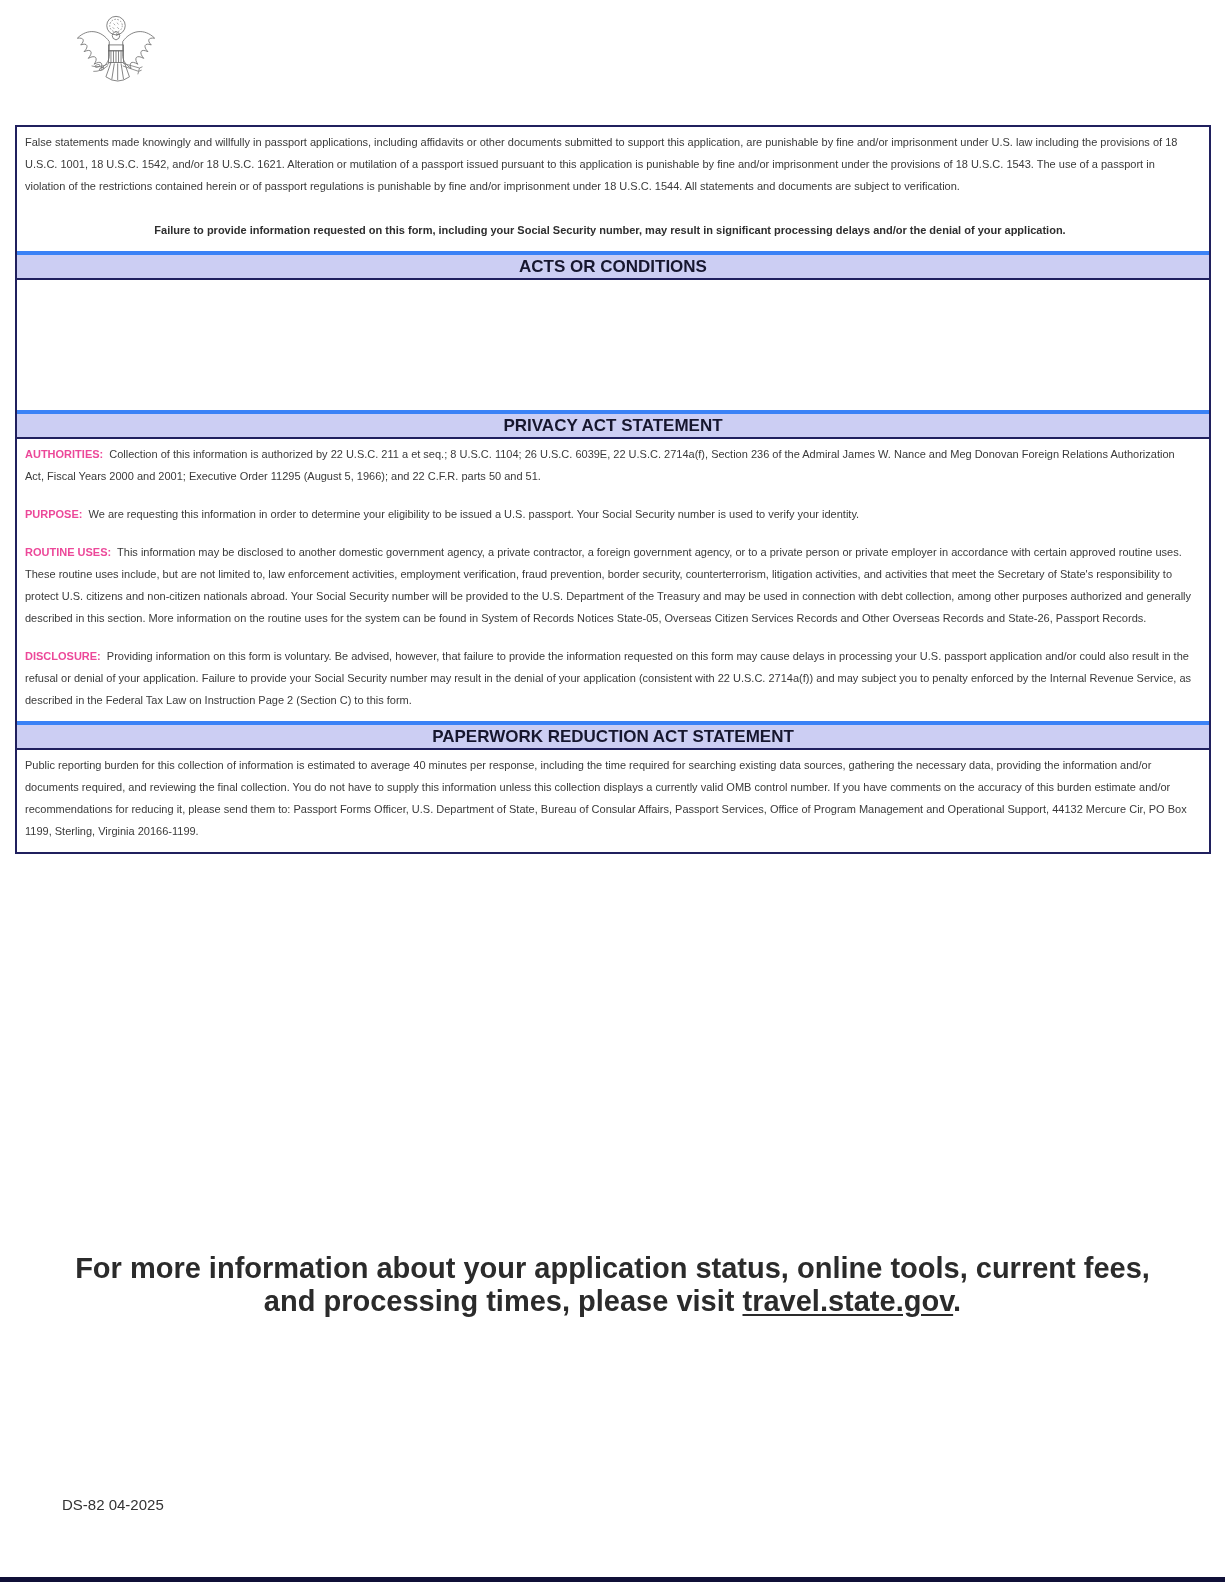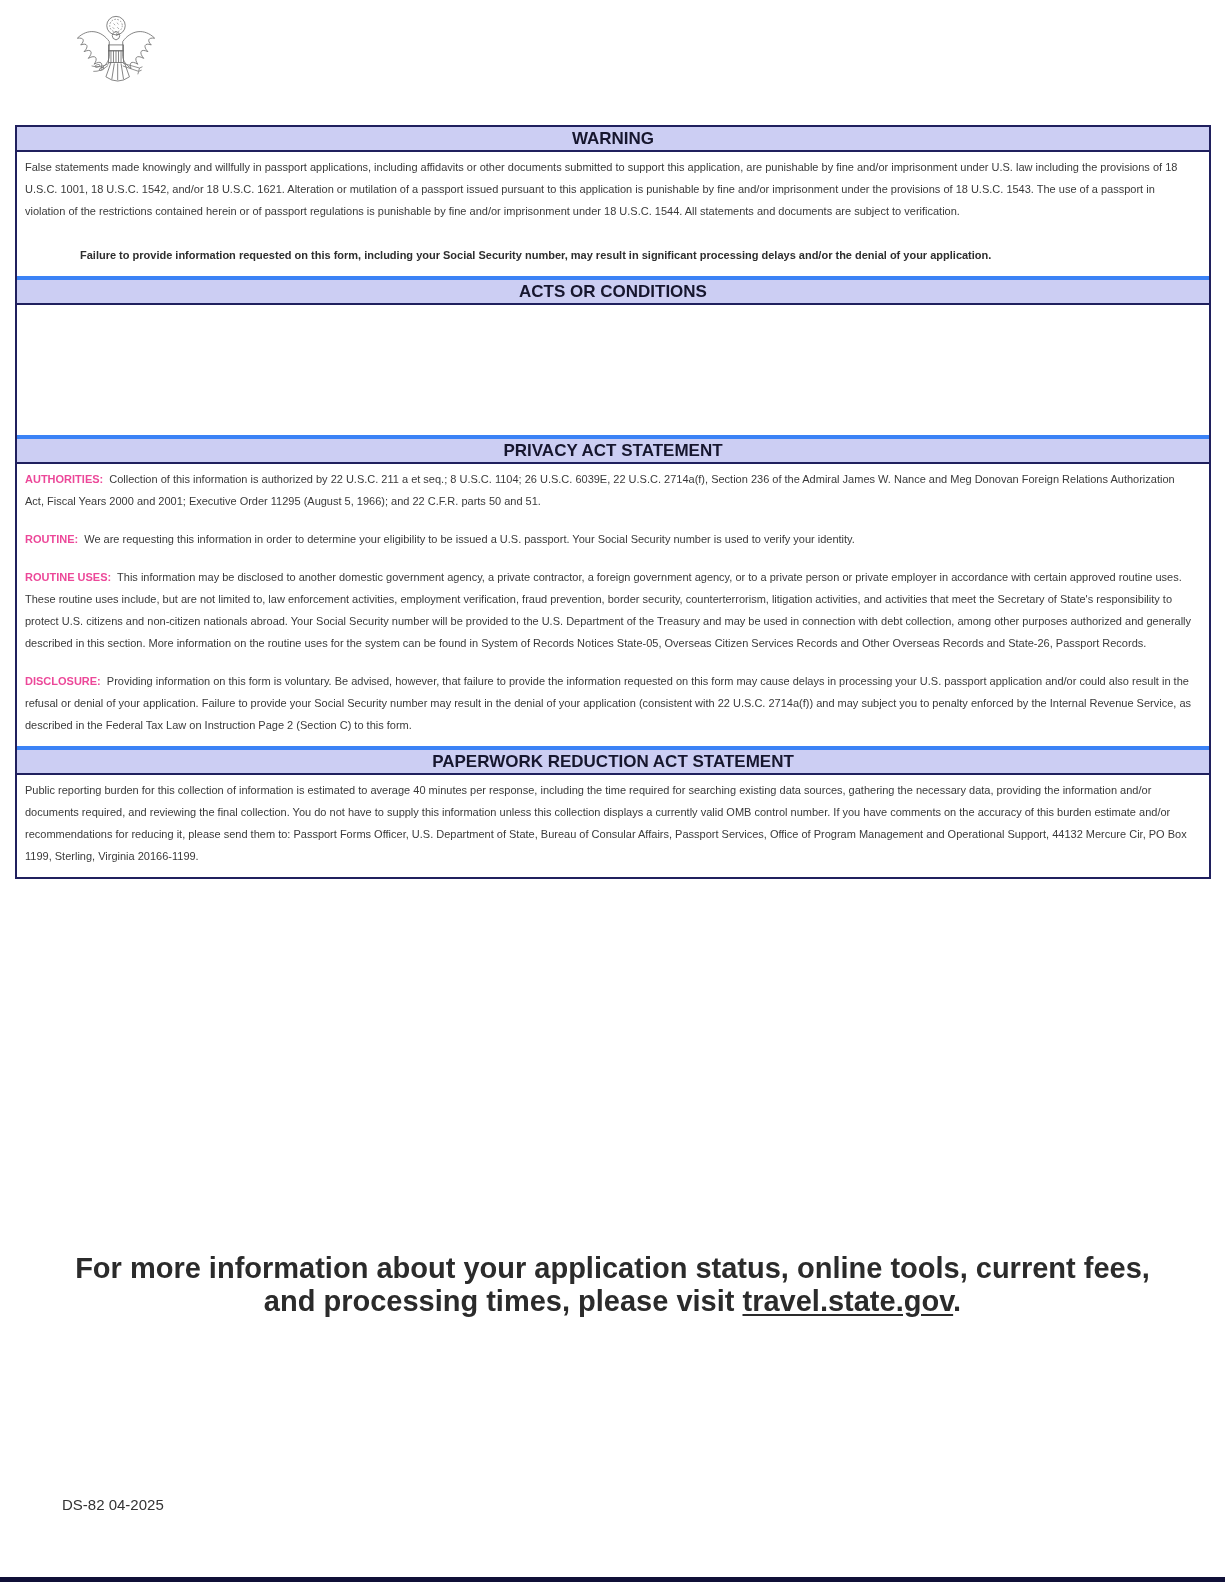--- a/index.html
+++ b/index.html
@@ -45,21 +45,21 @@
     padding: 4px 14px 10px 8px;
     font-size: 11px;
     line-height: 22px;
     color: #3a3a3a;
   }
   .section-body p { margin: 0 0 16px 0; }
   .section-body p:last-child { margin-bottom: 0; }
   .lead { font-weight: bold; color: #ec4899; margin-right: 3px; }
   .warning-emphasis {
     font-weight: bold;
-    text-align: left;
+    text-align: center;
     margin-top: 22px !important;
     padding: 0 55px;
     color: #2e2e2e;
   }
   .acts-space { height: 130px; background: #ffffff; }
   .visit-note {
     position: absolute;
     top: 1252px;
     left: 0;
     width: 100%;
@@ -114,39 +114,36 @@
         <path d="M42 58 Q30 64 21 61 M40.5 60.5 Q32 68 23 67.5" stroke-width="0.9"></path>
         <ellipse cx="28" cy="61" rx="3" ry="1.5" transform="rotate(-18 28 61)" stroke-width="0.8"></ellipse>
         <ellipse cx="33" cy="64.5" rx="3" ry="1.5" transform="rotate(-24 33 64.5)" stroke-width="0.8"></ellipse>
         <path d="M58.5 58 L78 63.5 M58 61 L77 67.5 M78 63.5 l3.5 -1.5 m-3.5 1.5 l-1 3.5 M77 67.5 l3.5 -1.5 m-3.5 1.5 l-1 3.5" stroke-width="0.9"></path>
       </g>
     </svg>
   </div>
 
   <div class="main-box">
 
-    <div class="bar first">
-      <span>WARNING</span>
-    </div>
     <div class="section-body">
       <p>False statements made knowingly and willfully in passport applications, including affidavits or other documents submitted to support this application, are punishable by fine and/or imprisonment under U.S. law including the provisions of 18 U.S.C. 1001, 18 U.S.C. 1542, and/or 18 U.S.C. 1621. Alteration or mutilation of a passport issued pursuant to this application is punishable by fine and/or imprisonment under the provisions of 18 U.S.C. 1543. The use of a passport in violation of the restrictions contained herein or of passport regulations is punishable by fine and/or imprisonment under 18 U.S.C. 1544. All statements and documents are subject to verification.</p>
       <p class="warning-emphasis">Failure to provide information requested on this form, including your Social Security number, may result in significant processing delays and/or the denial of your application.</p>
     </div>
 
     <div class="bar">
       <span>ACTS OR CONDITIONS</span>
     </div>
     <div class="acts-space"></div>
 
     <div class="bar">
       <span>PRIVACY ACT STATEMENT</span>
     </div>
     <div class="section-body">
       <p><span class="lead">AUTHORITIES:</span> <span>Collection of this information is authorized by 22 U.S.C. 211 a et seq.; 8 U.S.C. 1104; 26 U.S.C. 6039E, 22 U.S.C. 2714a(f), Section 236 of the Admiral James W. Nance and Meg Donovan Foreign Relations Authorization Act, Fiscal Years 2000 and 2001; Executive Order 11295 (August 5, 1966); and 22 C.F.R. parts 50 and 51.</span></p>
-      <p><span class="lead">ROUTINE:</span> <span>We are requesting this information in order to determine your eligibility to be issued a U.S. passport. Your Social Security number is used to verify your identity.</span></p>
+      <p><span class="lead">PURPOSE:</span> <span>We are requesting this information in order to determine your eligibility to be issued a U.S. passport. Your Social Security number is used to verify your identity.</span></p>
       <p><span class="lead">ROUTINE USES:</span> <span>This information may be disclosed to another domestic government agency, a private contractor, a foreign government agency, or to a private person or private employer in accordance with certain approved routine uses. These routine uses include, but are not limited to, law enforcement activities, employment verification, fraud prevention, border security, counterterrorism, litigation activities, and activities that meet the Secretary of State's responsibility to protect U.S. citizens and non-citizen nationals abroad. Your Social Security number will be provided to the U.S. Department of the Treasury and may be used in connection with debt collection, among other purposes authorized and generally described in this section. More information on the routine uses for the system can be found in System of Records Notices State-05, Overseas Citizen Services Records and Other Overseas Records and State-26, Passport Records.</span></p>
       <p><span class="lead">DISCLOSURE:</span> <span>Providing information on this form is voluntary. Be advised, however, that failure to provide the information requested on this form may cause delays in processing your U.S. passport application and/or could also result in the refusal or denial of your application. Failure to provide your Social Security number may result in the denial of your application (consistent with 22 U.S.C. 2714a(f)) and may subject you to penalty enforced by the Internal Revenue Service, as described in the Federal Tax Law on Instruction Page 2 (Section C) to this form.</span></p>
     </div>
 
     <div class="bar">
       <span>PAPERWORK REDUCTION ACT STATEMENT</span>
     </div>
     <div class="section-body">
       <p>Public reporting burden for this collection of information is estimated to average 40 minutes per response, including the time required for searching existing data sources, gathering the necessary data, providing the information and/or documents required, and reviewing the final collection. You do not have to supply this information unless this collection displays a currently valid OMB control number. If you have comments on the accuracy of this burden estimate and/or recommendations for reducing it, please send them to: Passport Forms Officer, U.S. Department of State, Bureau of Consular Affairs, Passport Services, Office of Program Management and Operational Support, 44132 Mercure Cir, PO Box 1199, Sterling, Virginia 20166-1199.</p>
     </div>

